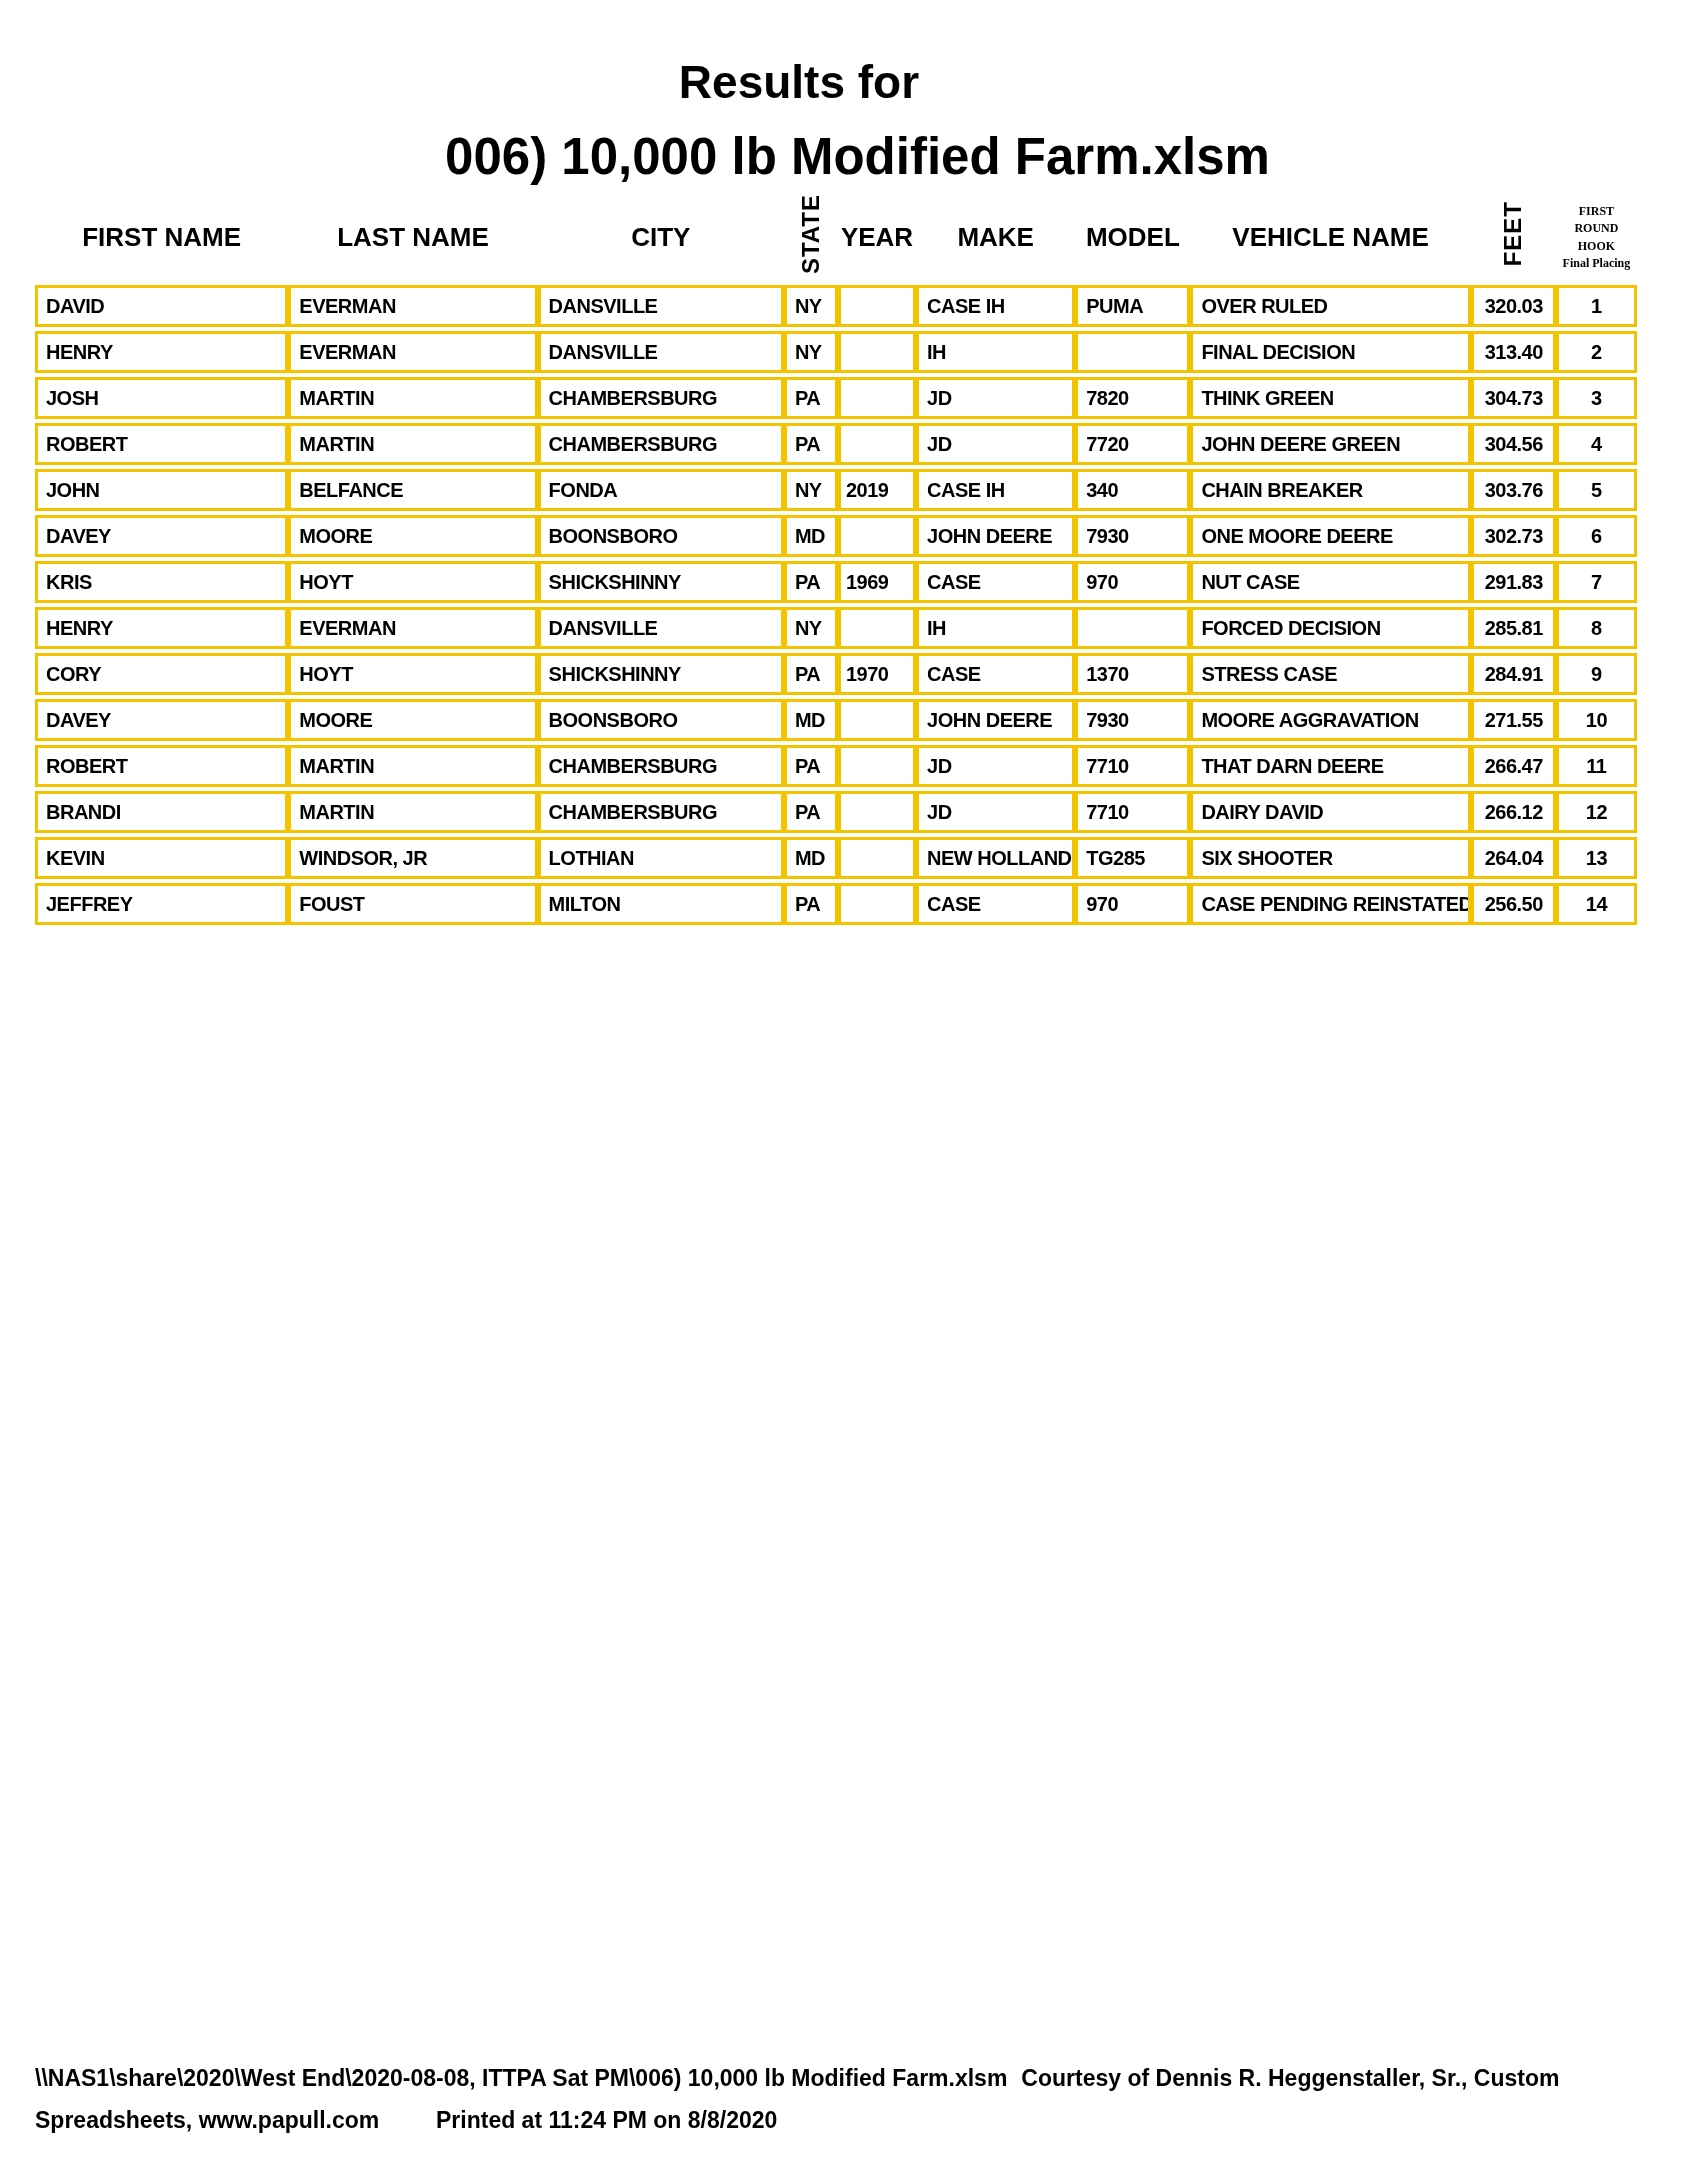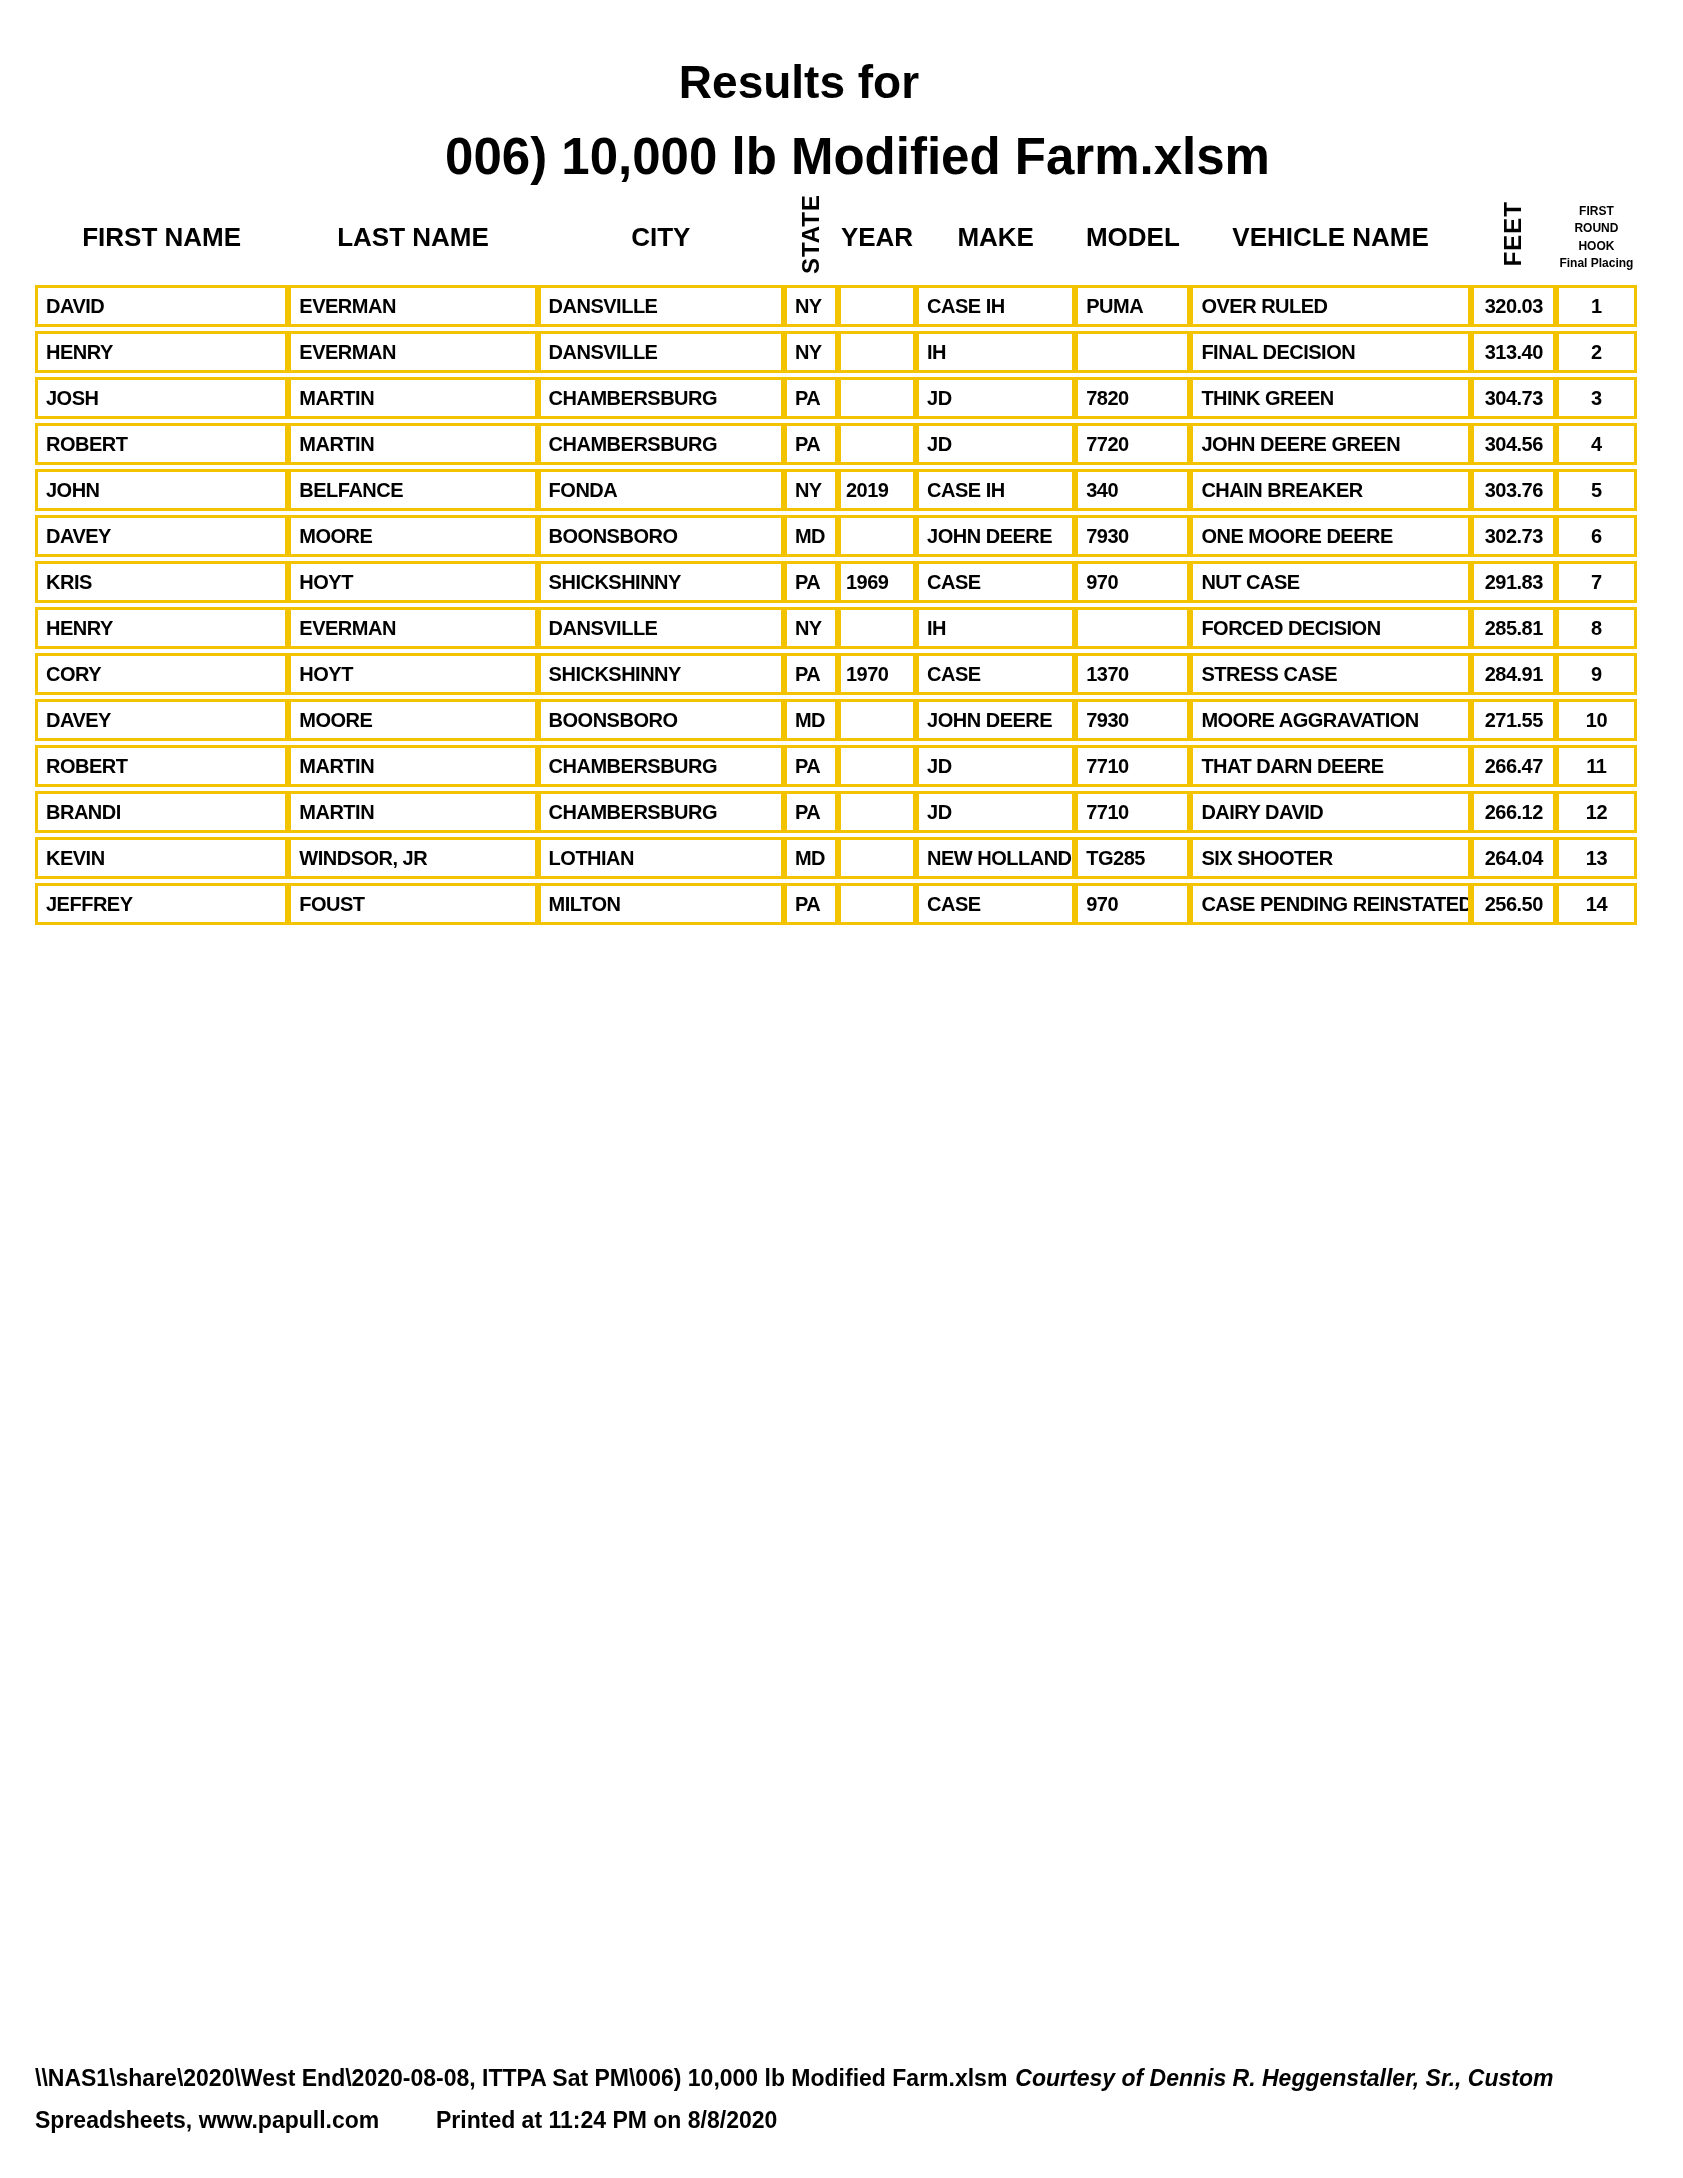--- a/index.html
+++ b/index.html
@@ -32,26 +32,26 @@
     white-space:nowrap; overflow:hidden; text-align:left; vertical-align:middle;
   }
   td.c-feet { text-align:right; padding-right:10px;margin-top:32px; }
   td.c-place { text-align:center; }
   td.c-year { padding:0 5px; }
   .rot {
     display:inline-block;
     writing-mode:vertical-rl; transform:rotate(180deg);
     font-size:24px; letter-spacing:1px; line-height:1;
   }
-  .hook-header { font-size:12px; line-height:1.45; letter-spacing:0; }
+  .hook-header { font-size:12px; line-height:1.45; letter-spacing:0;font-family:Liberation Serif, serif; }
   .footer {
     position:absolute; left:35px; top:2057px; width:1624px;
     font-size:23px; line-height:42px;
   }
-  .footer .courtesy { margin-left:8px;font-style:italic; }
+  .footer .courtesy { margin-left:14px; }
   .footer .l2-left { display:inline-block; width:401px; }
 </style>
 </head>
 <body>
 
 <h1 class="title1">Results for</h1>
 <h2 class="title2">006) 10,000 lb Modified Farm.xlsm</h2>
 
 <table class="results">
   <colgroup>

